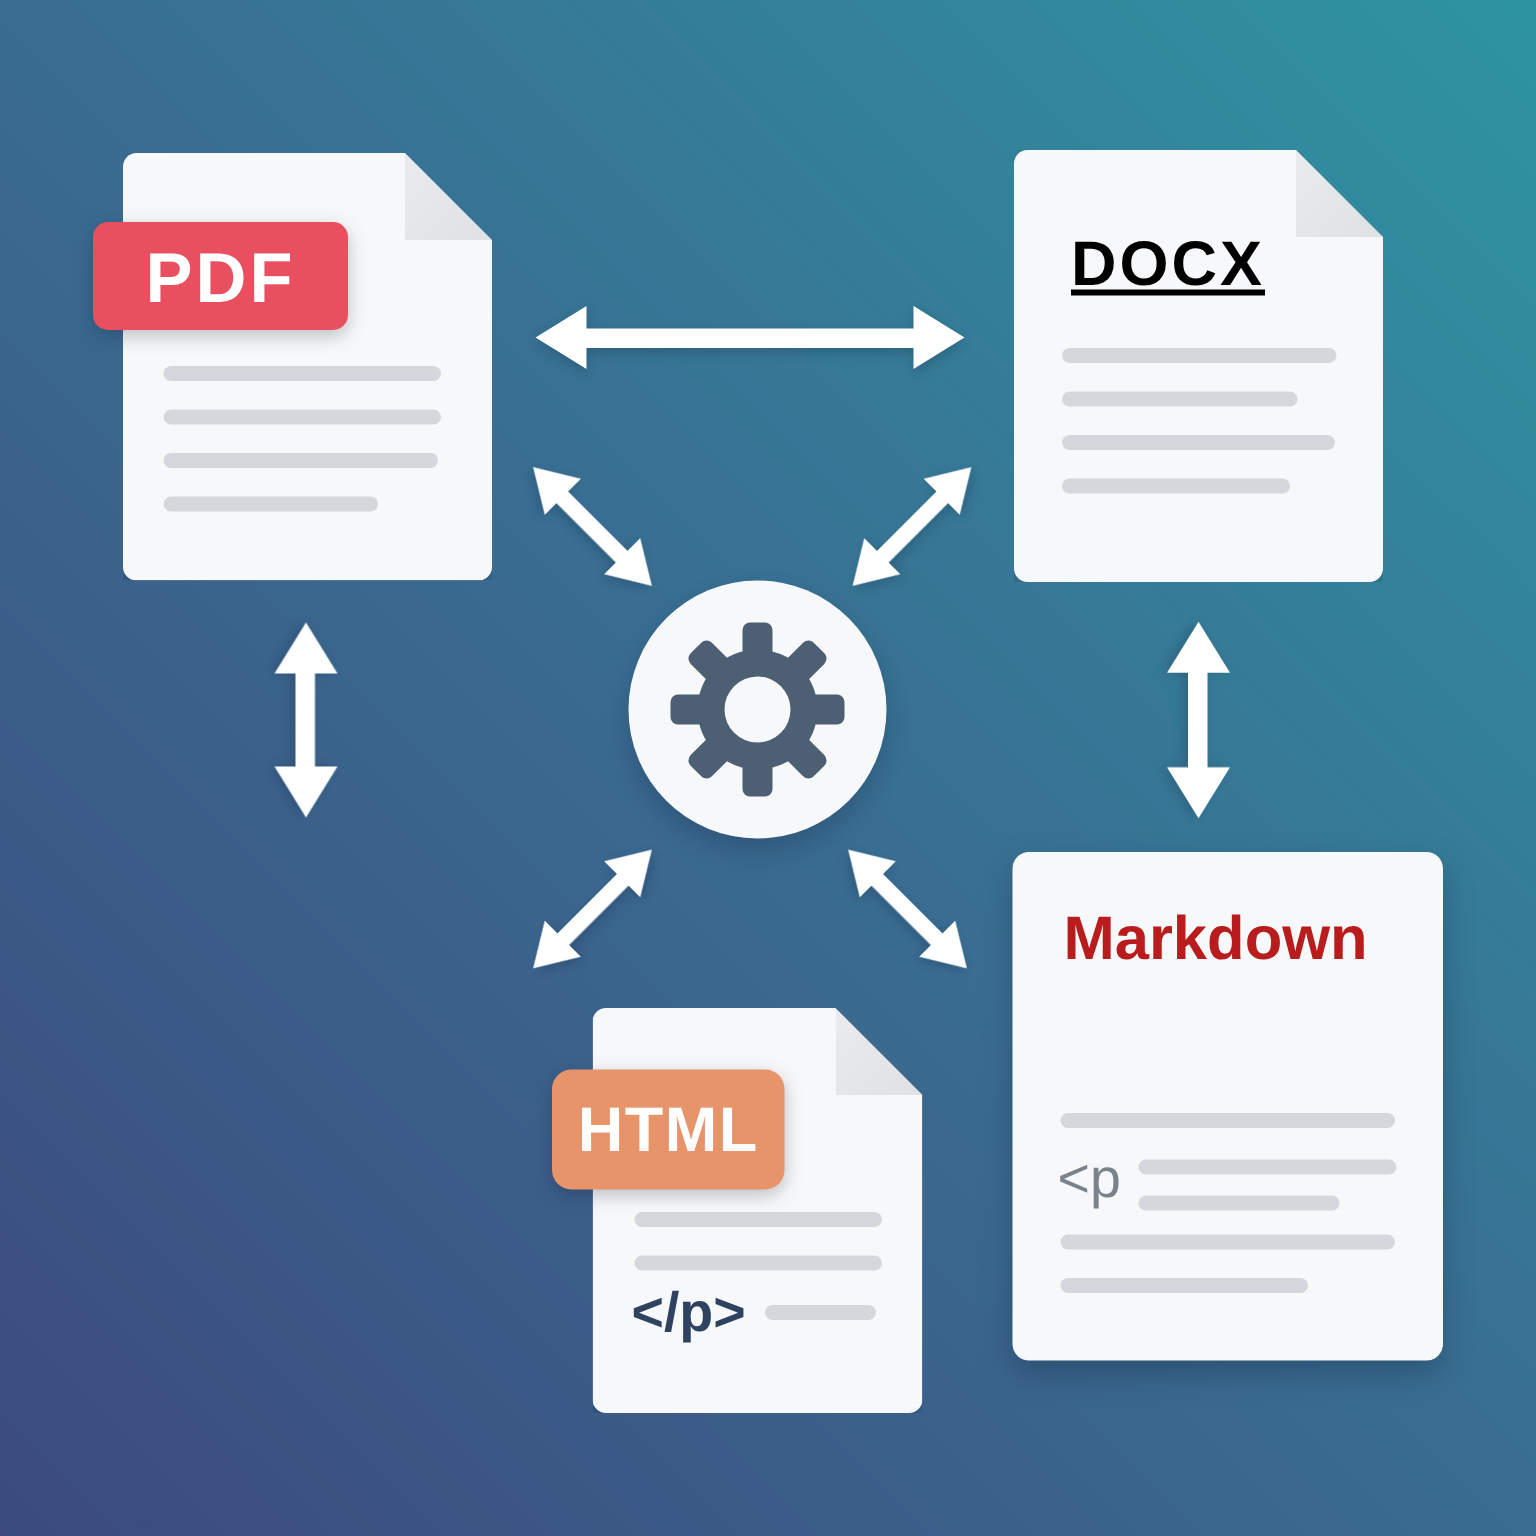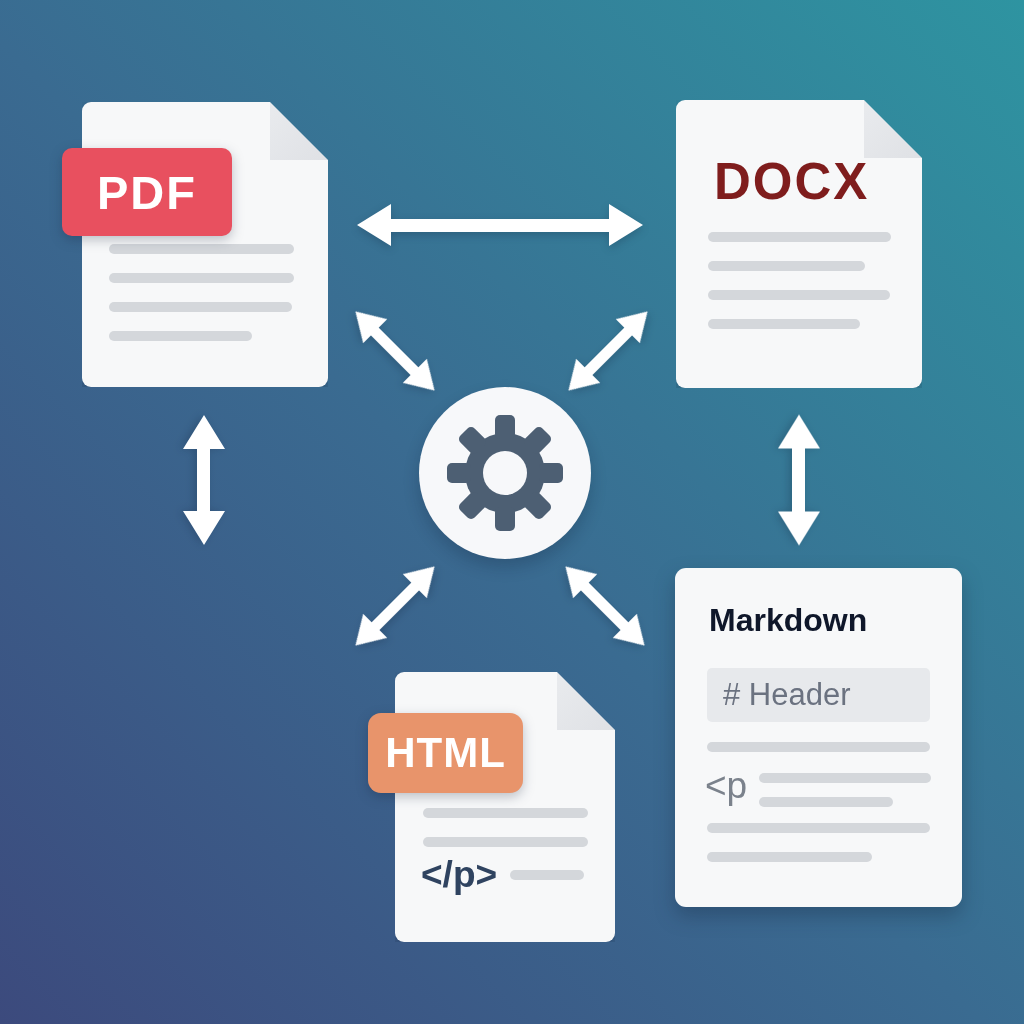--- a/index.html
+++ b/index.html
@@ -24,30 +24,30 @@
   }
   .tl { display:block; height:10px; border-radius:5px; background:#d4d7db; }
 
   
   .doc-pdf { left:82px; top:102px; width:246px; height:285px; }
   .badge {
     position:absolute; display:flex; align-items:center; justify-content:center;
     color:#ffffff; font-weight:bold; border-radius:10px;
     filter:drop-shadow(0 4px 6px rgba(10,25,47,0.25));
   }
-  .pdf-badge { left:-20px; top:46px; width:170px; height:88px; background:#e8505f; font-size:47px; letter-spacing:2px; }
+  .pdf-badge { left:-20px; top:46px; width:170px; height:72px; background:#e8505f; font-size:47px; letter-spacing:2px; }
   .pdf-lines { position:absolute; left:27px; top:142px; display:flex; flex-direction:column; gap:19px; }
   .pdf-lines .tl:nth-child(1){width:185px}
   .pdf-lines .tl:nth-child(2){width:185px}
   .pdf-lines .tl:nth-child(3){width:183px}
   .pdf-lines .tl:nth-child(4){width:143px}
 
   
   .doc-docx { left:676px; top:100px; width:246px; height:288px; }
-  .docx-title { position:absolute; left:38px; top:52px; font-size:51px; font-weight:800; color:#7f1d1d; letter-spacing:2px; }
+  .docx-title { position:absolute; left:38px; top:52px; font-size:42px; font-weight:800; color:#000000; letter-spacing:2px;text-decoration:underline; }
   .docx-lines { position:absolute; left:32px; top:132px; display:flex; flex-direction:column; gap:19px; }
   .docx-lines .tl:nth-child(1){width:183px}
   .docx-lines .tl:nth-child(2){width:157px}
   .docx-lines .tl:nth-child(3){width:182px}
   .docx-lines .tl:nth-child(4){width:152px}
 
   
   .doc-latex { left:80px; top:569px; width:245px; height:336px; }
   .latex-logo {
     position:absolute; left:31px; top:36px;
@@ -72,21 +72,21 @@
   .doc-html { left:395px; top:672px; width:220px; height:270px; }
   .html-badge { left:-17px; top:41px; width:155px; height:80px; background:#e8946b; font-size:42px; letter-spacing:1px; border-radius:13px; }
   .html-lines { position:absolute; left:28px; top:136px; display:flex; flex-direction:column; gap:19px; }
   .html-lines .tl{width:165px}
   .html-code-row { position:absolute; left:26px; top:182px; display:flex; align-items:center; gap:13px; }
   .code-snippet { font-size:37px; font-weight:bold; color:#2f4360; white-space:nowrap; }
   .html-code-row .tl { width:74px; }
 
   
   .doc-md { left:675px; top:568px; width:287px; height:339px; border-radius:11px; }
-  .md-title { position:absolute; left:34px; top:34px; font-size:32px; font-weight:800; color:#0f172a; }
+  .md-title { position:absolute; left:34px; top:34px; font-size:41px; font-weight:800; color:#b91c1c; }
   .md-header-box {
     position:absolute; left:32px; top:100px; width:223px; height:54px;
     background:#e7e9ec; border-radius:5px; display:flex; align-items:center;
   }
   .md-header-text { font-size:31px; color:#6b7280; padding-left:16px; }
   .md-line1 { position:absolute; left:32px; top:174px; width:223px; }
   .md-p-row { position:absolute; left:30px; top:201px; display:flex; align-items:flex-start; gap:12px; }
   .md-tag { font-size:37px; color:#7b828c; line-height:0.9; white-space:nowrap; }
   .md-p-lines { display:flex; flex-direction:column; gap:14px; padding-top:4px; }
   .md-p-lines .tl:nth-child(1){width:172px}
@@ -160,23 +160,20 @@
     </div>
     <div class="html-code-row">
       <span class="code-snippet">&lt;/p&gt;</span>
       <span class="tl"></span>
     </div>
   </div>
   <div class="badge html-badge" style="position:absolute;left:368px;top:713px;">HTML</div>
 
   <div class="doc doc-md">
     <div class="md-title">Markdown</div>
-    <div class="md-header-box">
-      <span class="md-header-text"># Header</span>
-    </div>
     <span class="tl md-line1"></span>
     <div class="md-p-row">
       <span class="md-tag">&lt;p</span>
       <div class="md-p-lines">
         <span class="tl"></span>
         <span class="tl"></span>
       </div>
     </div>
     <span class="tl md-line2"></span>
     <span class="tl md-line3"></span>

